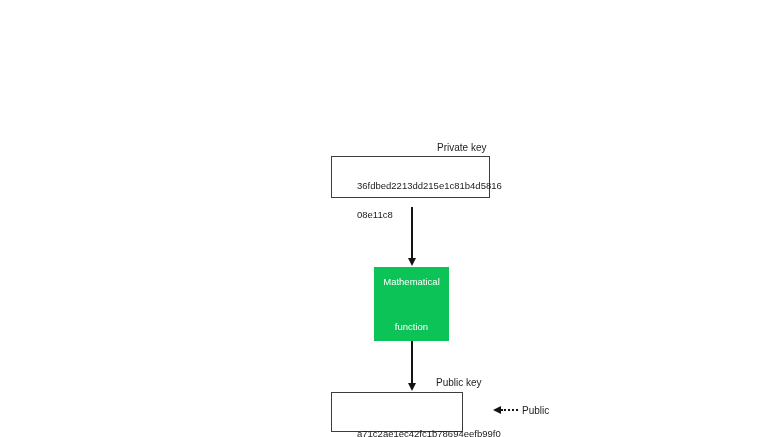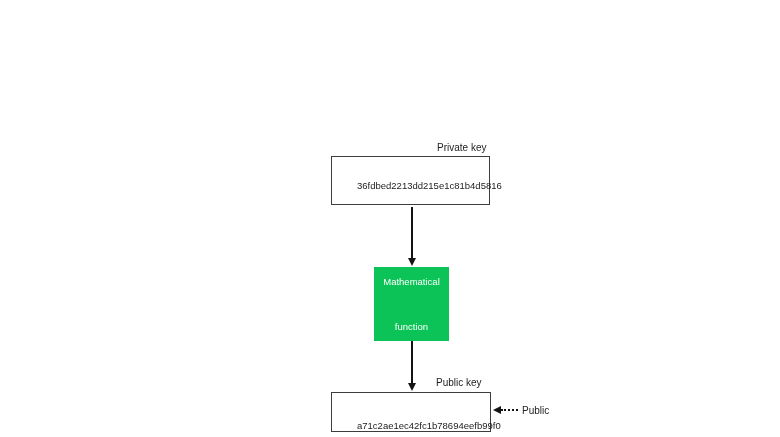--- a/index.html
+++ b/index.html
@@ -78,42 +78,43 @@
     border-top:2px dotted var(--line);
   }
 </style>
 </head>
 <body>
 
 <div class="canvas">
 
   <div class="small-label" style="left:373px;top:78px;">Private key</div>
 
-  <div class="key-box" style="left:267px;top:92px;width:159px;height:49px;">
+  <div class="key-box" style="left:267px;top:92px;width:159px;height:42px;">
     <div class="hex-line">36fdbed2213dd215e1c81b4d5816</div>
+    <div class="hex-line">08e11c8</div>
   </div>
 
   <div>
     <div class="v-line" style="left:347px;top:143px;height:52px;"></div>
     <div class="arrowhead-down" style="left:343.5px;top:194px;"></div>
   </div>
 
   <div class="func-box">
     <div>Mathematical</div>
     <div>function</div>
   </div>
 
   <div>
     <div class="v-line" style="left:347px;top:277px;height:43px;"></div>
     <div class="arrowhead-down" style="left:343.5px;top:319px;"></div>
   </div>
 
   <div class="small-label" style="left:372px;top:313px;">Public key</div>
 
-  <div class="key-box" style="left:267px;top:328px;width:160px;height:40px;padding-top:10px;">
+  <div class="key-box" style="left:267px;top:328px;width:132px;height:40px;padding-top:18px;">
     <div class="hex-line">a71c2ae1ec42fc1b78694eefb99f0</div>
   </div>
 
   <div>
     <div class="arrowhead-left" style="left:429px;top:342px;"></div>
     <div class="dotted-line" style="left:437px;top:345px;"></div>
   </div>
 
   <div class="small-label" style="left:458px;top:341px;">Public</div>
 

